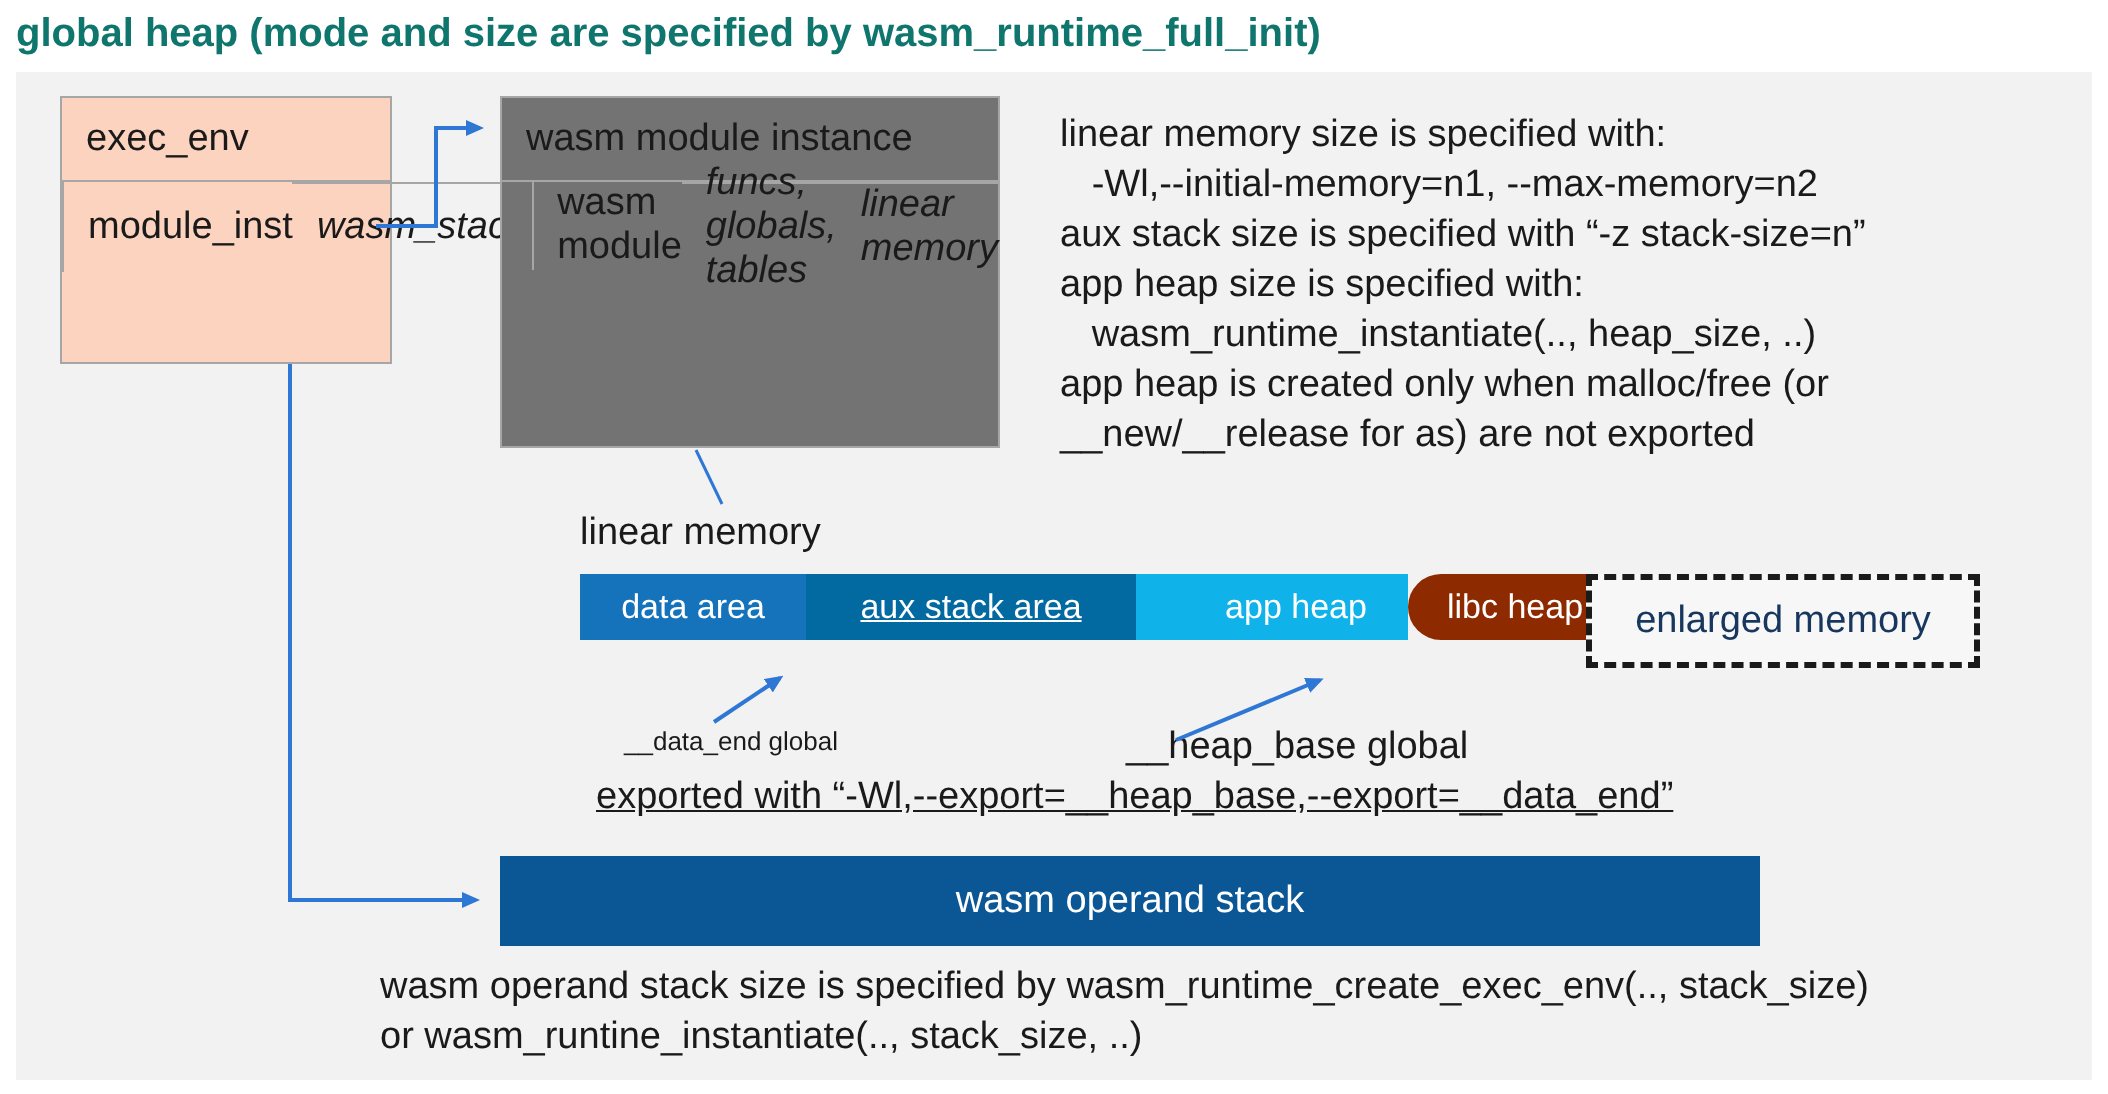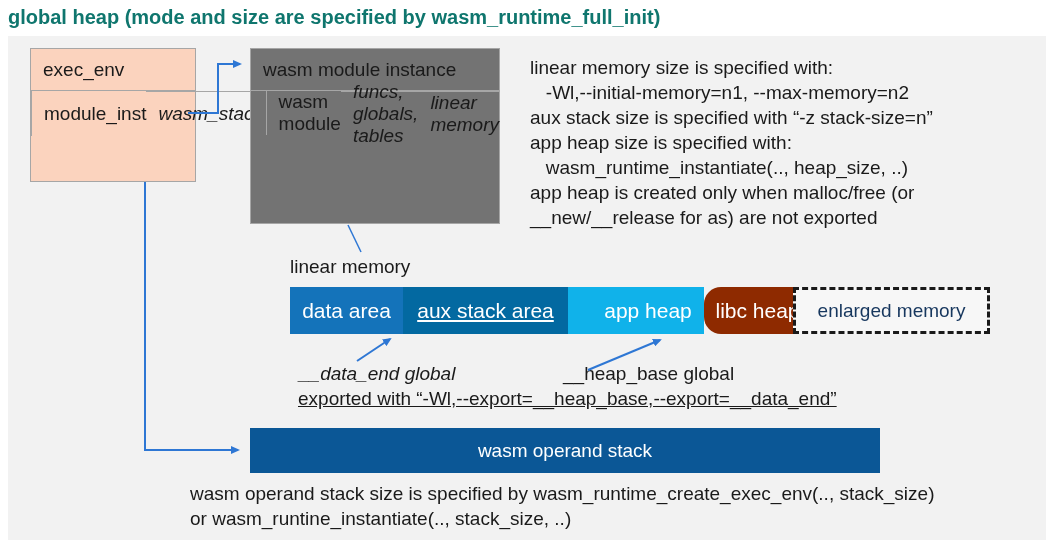--- a/index.html
+++ b/index.html
@@ -28,29 +28,29 @@
   #module-instance .strip{width:25px;}
   #module-instance .row{height:44px;}
 
   
   #notes-right{left:530px;top:55px;font-size:19px;line-height:25px;}
   #notes-right div{white-space:pre;}
 
   
   #lm-label{left:290px;top:256px;font-size:19px;}
   #lm-bar{left:290px;top:287px;height:47px;display:flex;}
-  .seg{height:47px;display:flex;align-items:center;justify-content:center;color:#ffffff;font-size:21px;}
+  .seg{height:33px;display:flex;align-items:center;justify-content:center;color:#ffffff;font-size:17px;}
   #seg-data{width:113px;background:#1473ba;}
   #seg-aux{width:165px;background:#0369a1;text-decoration:underline;}
   #seg-app{width:112px;background:#10b2ea;padding-left:24px;}
   #seg-libc{width:107px;background:#8e2a00;border-radius:17px;}
   #enlarged{left:793px;top:287px;width:197px;height:47px;box-sizing:border-box;border:3px dashed #1a1a1a;background:#f7f7f7;display:flex;align-items:center;justify-content:center;font-size:19px;color:#17375e;}
 
   
-  #lbl-data-end{left:299px;top:363px;font-size:19px;font-style:italic;}
+  #lbl-data-end{left:312px;top:363px;font-size:13px;}
   #lbl-heap-base{left:563px;top:363px;font-size:19px;}
   #lbl-exported{left:298px;top:388px;font-size:19px;white-space:pre;text-decoration:underline;}
 
   
   #operand-bar{left:250px;top:428px;width:630px;height:45px;background:#0b5796;display:flex;align-items:center;justify-content:center;color:#ffffff;font-size:19px;}
   #operand-notes{left:190px;top:481px;font-size:19px;line-height:25px;}
   #operand-notes div{white-space:pre;}
 
   #wires{left:0;top:0;width:1054px;height:547px;pointer-events:none;}
 </style>

